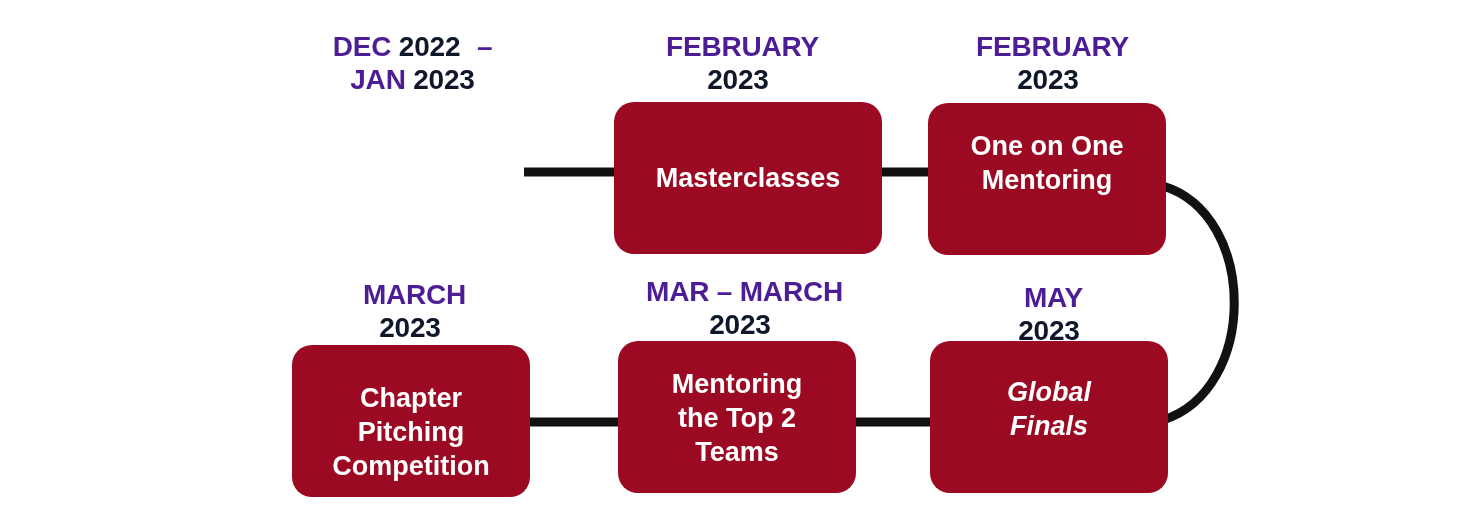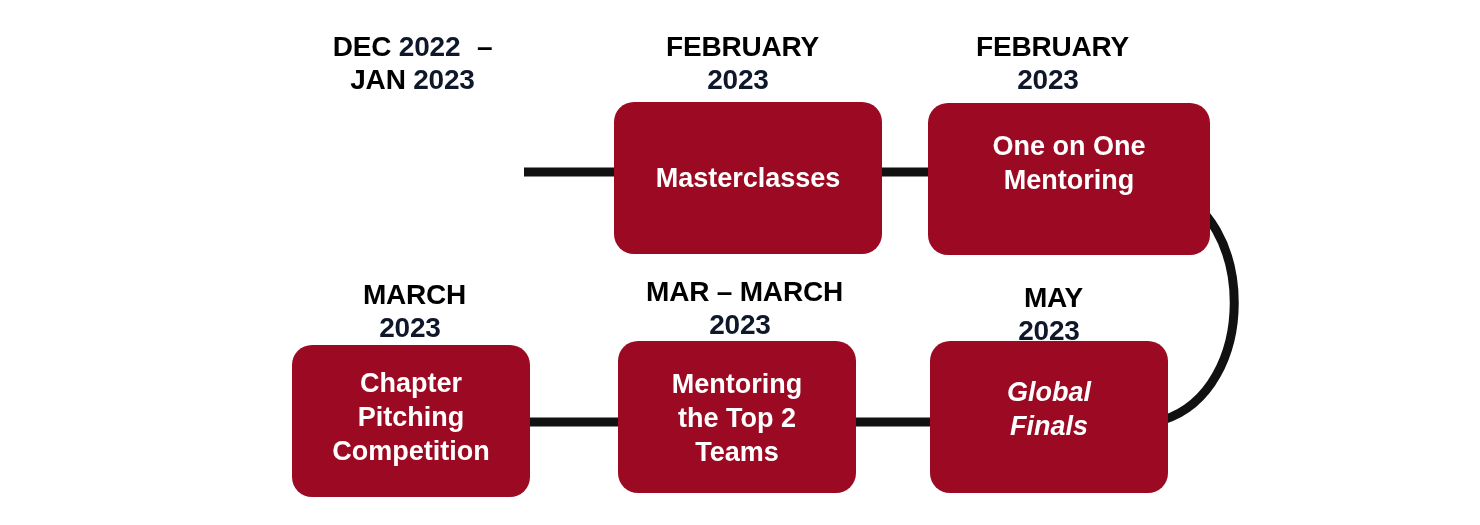--- a/index.html
+++ b/index.html
@@ -38,21 +38,21 @@
     font-size: 28px;
     line-height: 33px;
     letter-spacing: -0.2px;
     color: #111111;
     white-space: normal;
   }
   .date-label .yr {
     color: #0f172a;
   }
   .date-label .mo {
-    color: #000000;
+    color: #4c1d95;
     margin-left: 9px;
   }
 
   
   .node-box {
     position: absolute;
     z-index: 2;
     background: #9B0A22;
     border-radius: 20px;
     color: #ffffff;
@@ -101,31 +101,31 @@
 
   <div class="node-box" style="left:614px; top:102px; width:268px; height:152px;">
     <span class="node-text">Masterclasses</span>
   </div>
 
   <div class="date-label" style="left:898px; top:30px; width:300px;">
     <span class="mo">FEBRUARY</span><br>
     <span class="yr">2023</span>
   </div>
 
-  <div class="node-box align-top" style="left:928px; top:103px; width:282px; height:152px;">
+  <div class="node-box align-top" style="left:928px; top:103px; width:238px; height:152px;">
     <span class="node-text">One on One
 Mentoring</span>
   </div>
 
   <div class="date-label" style="left:260px; top:278px; width:300px;">
     <span class="mo">MARCH</span><br>
     <span class="yr">2023</span>
   </div>
 
-  <div class="node-box align-top" style="left:292px; top:345px; width:238px; height:152px; padding-top:21px;">
+  <div class="node-box align-top" style="left:292px; top:345px; width:238px; height:152px; padding-top:36px;">
     <span class="node-text">Chapter
 Pitching
 Competition</span>
   </div>
 
   <div class="date-label" style="left:590px; top:275px; width:300px;">
     <span class="mo">MAR – MARCH</span><br>
     <span class="yr">2023</span>
   </div>
 

